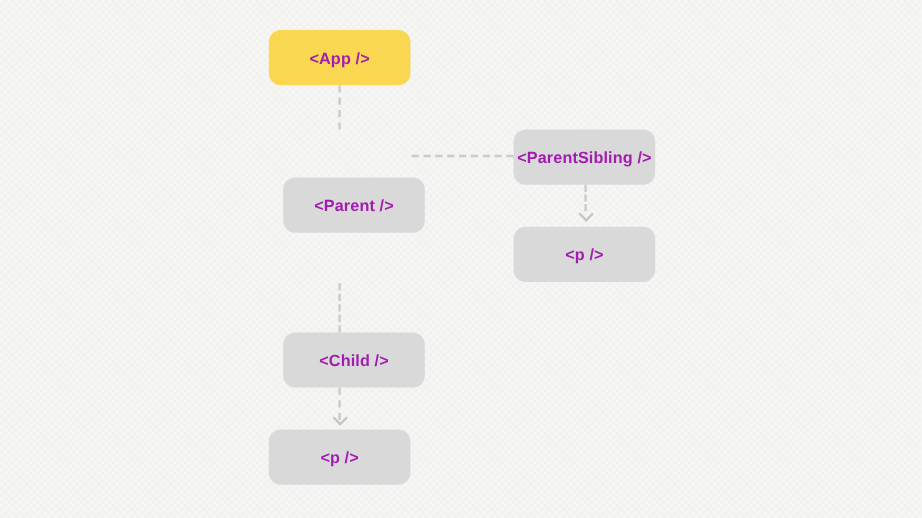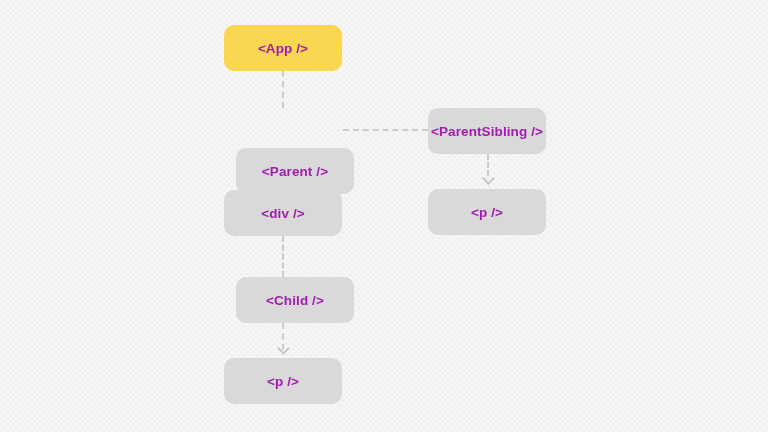--- a/index.html
+++ b/index.html
@@ -93,23 +93,20 @@
   </div>
 
   <div class="node pos-parent">
     <span>&lt;Parent /&gt;</span>
   </div>
 
   <div class="node pos-parent-sibling">
     <span>&lt;ParentSibling /&gt;</span>
   </div>
 
-  <div class="node pos-div">
-    <span>&lt;div /&gt;</span>
-  </div>
 
   <div class="node pos-p-right">
     <span>&lt;p /&gt;</span>
   </div>
 
   <div class="node pos-child">
     <span>&lt;Child /&gt;</span>
   </div>
 
   <div class="node pos-p-left">

